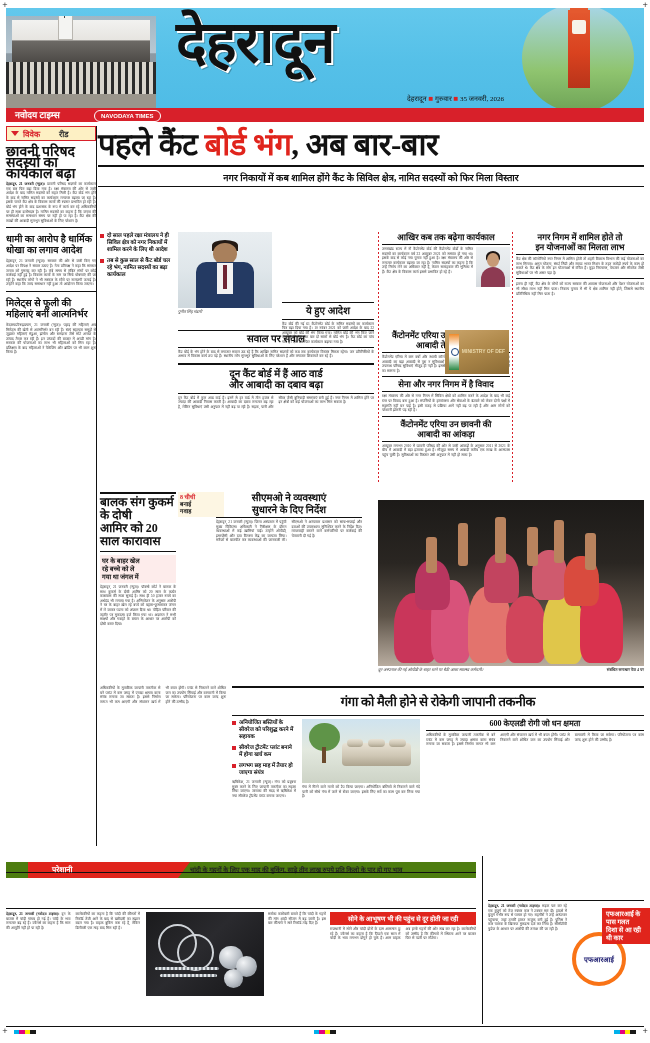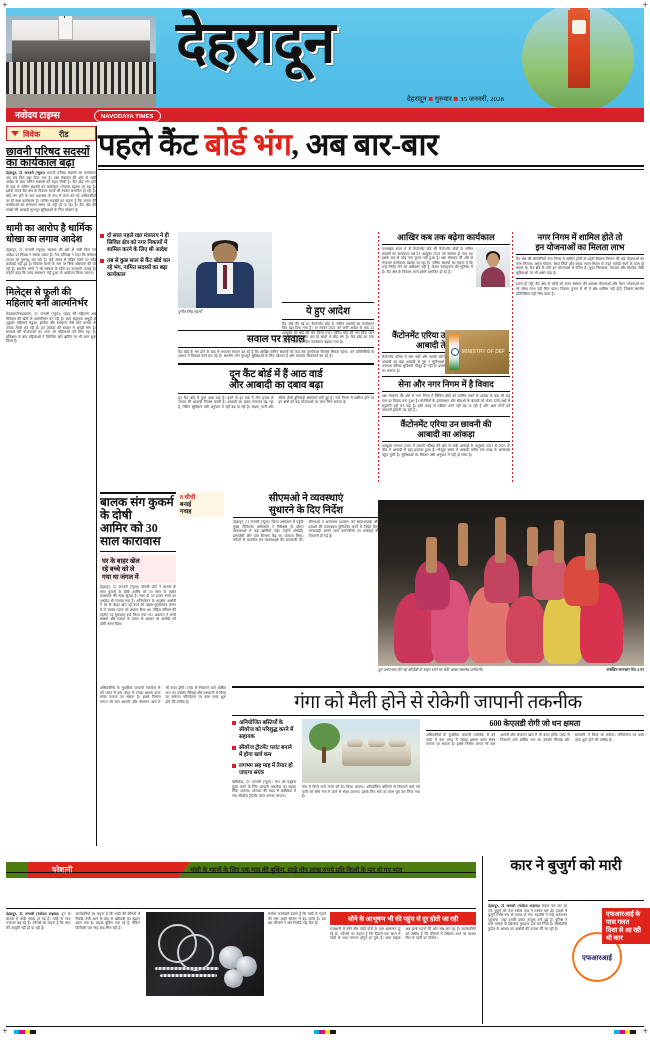--- a/index.html
+++ b/index.html
@@ -71,21 +71,21 @@
   .copy b{color:#111;}
   .tiny-head{font-weight:bold;font-size:8px;line-height:9px;color:#111;}
 
   
   .sidebar{position:absolute;left:6px;top:126px;width:90px;}
   .vivek-tab{height:13px;background:#fdf0c4;border:1px solid #d8202a;position:relative;}
   .vivek-tab .tri{position:absolute;left:4px;top:4px;width:0;height:0;
     border-left:4px solid transparent;border-right:4px solid transparent;border-top:5px solid #d8202a;}
   .vivek-tab .t1{position:absolute;left:16px;top:1px;font-size:8px;font-weight:bold;color:#d8202a;}
   .vivek-tab .t2{position:absolute;left:52px;top:1px;font-size:8px;font-weight:bold;color:#333;}
-  .side-head{font-size:11px;font-weight:bold;line-height:11px;margin:5px 0 3px;text-decoration:underline;}
+  .side-head{font-size:14px;font-weight:bold;line-height:11px;margin:5px 0 3px;}
   .side-sub{font-size:9.5px;font-weight:bold;line-height:11px;margin:6px 0 3px;}
 
   
   .mainhead{position:absolute;left:98px;top:128px;width:546px;}
   .mainhead h1{margin:0;font-size:31px;line-height:34px;font-weight:bold;letter-spacing:-.5px;}
   .mainhead h1 .red{color:#e0241c;}
   .mainhead .deck{margin-top:4px;font-size:9.5px;font-weight:bold;text-align:center;}
 
   
   .hd-sm{font-size:8.5px;font-weight:bold;line-height:10px;text-align:center;}
@@ -158,21 +158,21 @@
   .pareshani .deck{position:absolute;left:184px;top:3px;font-size:6.5px;font-weight:bold;color:#222;}
 
   
   .bottom-head{position:absolute;left:6px;top:876px;width:470px;
     font-size:24px;font-weight:bold;line-height:27px;text-align:center;letter-spacing:-.5px;}
   .bottom-right-head{position:absolute;left:488px;top:856px;width:156px;
     font-size:15px;font-weight:bold;line-height:18px;text-align:center;}
 
   .redband{background:#e0241c;color:#fff;font-size:6.5px;font-weight:bold;padding:2px 4px;}
 
-  .seal{position:absolute;border:2px solid #f97316;border-radius:50%;
+  .seal{position:absolute;border:4px solid #f97316;border-radius:50%;
     background:#fff;display:flex;align-items:center;justify-content:center;
     font-size:7px;font-weight:bold;color:#1a1a6e;}
 
   .footer-rule{position:absolute;left:6px;top:1026px;width:638px;height:1px;background:#111;}
   .cmyk{position:absolute;height:4px;width:22px;
     background:linear-gradient(90deg,#00b1eb 0 25%,#e5007e 25% 50%,#ffed00 50% 75%,#1a1a18 75% 100%);}
 </style>
 </head>
 <body>
 
@@ -235,20 +235,21 @@
     <div class="rule" style="margin:4px 0;"></div>
     <div class="side-sub">मिलेट्स से फूली की महिलाएं बनीं आत्मनिर्भर</div>
     <div class="copy">केदारघाटी/रुद्रप्रयाग, 21 जनवरी (न्यूज)। पहाड़ की महिलाएं अब मिलेट्स की खेती से आत्मनिर्भर बन रही हैं। स्वयं सहायता समूहों से जुड़कर महिलाएं मंडुआ, झंगोरा और रामदाना जैसे मोटे अनाज के उत्पाद तैयार कर रही हैं। इन उत्पादों की बाजार में अच्छी मांग है। सरकार की योजनाओं का लाभ भी महिलाओं को मिल रहा है। प्रशिक्षण के बाद महिलाओं ने पैकेजिंग और ब्रांडिंग पर भी काम शुरू किया है।</div>
   </div>
   <div class="vrule" style="left:96px;top:126px;height:720px;"></div>
 
   <div class="mainhead">
     <h1><span>पहले कैंट </span><span class="red">बोर्ड भंग</span><span>, अब बार-बार</span><br>
       </h1>
     <div class="rule2" style="margin-top:3px;"></div>
+    <div class="deck">नगर निकायों में कब शामिल होंगे कैंट के सिविल क्षेत्र, नामित सदस्यों को फिर मिला विस्तार</div>
     <div class="rule" style="margin-top:2px;"></div>
   </div>
 
   <div style="position:absolute;left:100px;top:232px;width:72px;">
     <ul class="blist">
       <li>दो साल पहले रक्षा मंत्रालय ने ही सिविल क्षेत्र को नगर निकायों में शामिल करने के लिए थी आदेश</li>
       <li>तब से कुछ साल से कैंट बोर्ड चल रहे भंग, नामित सदस्यों का बढ़ा कार्यकाल</li>
     </ul>
   </div>
 
@@ -326,39 +327,39 @@
     <div class="copy">कैंट क्षेत्र की कॉलोनियों नगर निगम में शामिल होती तो शहरी विकास विभाग की कई योजनाओं का लाभ मिलता। अमृत योजना, स्मार्ट सिटी और स्वच्छ भारत मिशन के तहत करोड़ों रुपये के काम हो सकते थे। कैंट क्षेत्र के लोग इन योजनाओं से वंचित हैं। कूड़ा निस्तारण, पेयजल और सीवरेज जैसी सुविधाओं पर भी असर पड़ा है।</div>
     <div class="rule" style="margin:3px 0;"></div>
     <div class="copy">इतना ही नहीं, कैंट क्षेत्र के लोगों को राज्य सरकार की आवास योजनाओं और पेंशन योजनाओं का भी सीधा लाभ नहीं मिल पाता। निकाय चुनाव में भी ये क्षेत्र शामिल नहीं होते, जिससे स्थानीय प्रतिनिधित्व नहीं मिल पाता है।</div>
   </div>
   <div class="vdot" style="left:512px;top:232px;height:250px;"></div>
   <div class="vdot" style="left:378px;top:232px;height:250px;"></div>
 
   <div style="position:absolute;left:100px;top:492px;width:76px;">
     <div class="rule2" style="margin-bottom:2px;"></div>
     <div class="hd-lg hd-">बालक संग कुकर्म के दोषी</div>
-    <div class="hd-lg">आमिर को 30 साल कारावास</div>
+    <div class="hd-lg">आमिर को 20 साल कारावास</div>
     <div class="rule" style="margin:3px 0;"></div>
     <div class="pink-box" style="padding:2px;">
       <div class="tiny-head" style="font-size:6.5px;line-height:8px;">घर के बाहर खेल</div>
       <div class="tiny-head" style="font-size:6.5px;line-height:8px;">रहे बच्चे को ले</div>
       <div class="tiny-head" style="font-size:6.5px;line-height:8px;">गया था जंगल में</div>
     </div>
     <div class="copy" style="margin-top:2px;">देहरादून, 21 जनवरी (न्यूज)। पॉक्सो कोर्ट ने बालक के साथ कुकर्म के दोषी आमिर को 20 साल के कठोर कारावास की सजा सुनाई है। साथ ही 50 हजार रुपये का अर्थदंड भी लगाया गया है। अभियोजन के अनुसार आरोपी ने घर के बाहर खेल रहे बच्चे को बहला-फुसलाकर जंगल में ले जाकर घटना को अंजाम दिया था। पीड़ित परिवार की तहरीर पर मुकदमा दर्ज किया गया था। अदालत ने सभी साक्ष्यों और गवाहों के बयान के आधार पर आरोपी को दोषी करार दिया।</div>
   </div>
 
   <div style="position:absolute;left:178px;top:492px;width:46px;">
     <div class="cream-box" style="padding:2px;">
       <div class="tiny-head" style="font-size:6px;line-height:7px;color:#d8202a;">8 चीची</div>
       <div class="tiny-head" style="font-size:6px;line-height:7px;">बनाई</div>
       <div class="tiny-head" style="font-size:6px;line-height:7px;">गवाह</div>
     </div>
   </div>
 
-  <div style="position:absolute;left:233px;top:492px;width:146px;">
+  <div style="position:absolute;left:216px;top:492px;width:146px;">
     <div class="hd-md">सीएमओ ने व्यवस्थाएं</div>
     <div class="hd-md">सुधारने के दिए निर्देश</div>
     <div class="rule" style="margin:2px 0;"></div>
     <div class="copy" style="column-count:2;column-gap:5px;">देहरादून, 21 जनवरी (न्यूज)। जिला अस्पताल में पहुंची मुख्य चिकित्सा अधिकारी ने निरीक्षण के दौरान व्यवस्थाओं में कई खामियां पाईं। उन्होंने ओपीडी, इमरजेंसी और दवा वितरण केंद्र का जायजा लिया। मरीजों से बातचीत कर व्यवस्थाओं की जानकारी ली। सीएमओ ने अस्पताल प्रशासन को साफ-सफाई और दवाओं की उपलब्धता सुनिश्चित करने के निर्देश दिए। लापरवाही बरतने वाले कर्मचारियों पर कार्रवाई की चेतावनी दी गई है।</div>
   </div>
 
   <div style="position:absolute;left:378px;top:500px;width:266px;">
     <div class="photo ph-crowd" style="width:266px;height:166px;">
       <div class="p" style="left:6%;top:56%;width:16%;height:42%;background:#c9365a;"></div>
       <div class="p" style="left:20%;top:48%;width:15%;height:50%;background:#d8527a;"></div>
@@ -378,21 +379,21 @@
       <div class="arm" style="left:78%;top:20%;width:4%;height:22%;"></div>
     </div>
     <div style="display:flex;justify-content:space-between;align-items:flex-start;">
       <div class="cap">दून अस्पताल की नई ओपीडी के बाहर धरने पर बैठी आशा स्वास्थ्य कर्मचारी।</div>
       <div class="cap" style="font-weight:bold;font-style:normal;white-space:nowrap;margin-left:6px;">संबंधित समाचार पेज 4 पर</div>
     </div>
   </div>
 
   <div style="position:absolute;left:232px;top:686px;width:412px;">
     <div class="rule2" style="margin-bottom:3px;"></div>
-    <div style="font-size:19px;font-weight:normal;line-height:21px;text-align:center;letter-spacing:-.3px;">गंगा को मैली होने से रोकेगी जापानी तकनीक</div>
+    <div style="font-size:13px;font-weight:bold;line-height:21px;text-align:center;letter-spacing:-.3px;">गंगा को मैली होने से रोकेगी जापानी तकनीक</div>
     <div class="rule" style="margin:3px 0;"></div>
     <div style="display:flex;gap:6px;">
       <div style="width:64px;flex:none;">
         <ul class="blist">
           <li>अनियोजित बस्तियों के सीवरेज को परिशुद्ध करने में सहायक</li>
           <li>सीवरेज ट्रीटमेंट प्लांट बनाने में होगा खर्च कम</li>
           <li>लगभग छह माह में तैयार हो जाएगा संयंत्र</li>
         </ul>
         <div class="copy" style="margin-top:3px;">ऋषिकेश, 21 जनवरी (न्यूज)। गंगा को प्रदूषण मुक्त करने के लिए जापानी तकनीक का सहारा लिया जाएगा। जायका की मदद से ऋषिकेश में नया सीवरेज ट्रीटमेंट प्लांट बनाया जाएगा।</div>
       </div>
@@ -446,21 +447,20 @@
   <div style="position:absolute;left:268px;top:912px;width:58px;">
     <div class="copy">सर्राफा कारोबारी बताते हैं कि चांदी के गहनों की मांग शादी सीजन में बढ़ जाती है। इस बार कीमतों ने सारे रिकॉर्ड तोड़ दिए हैं।</div>
   </div>
 
   <div style="position:absolute;left:330px;top:912px;width:146px;">
     <div class="redband" style="text-align:center;">सोने के आभूषण भी की पहुंच से दूर होती जा रही</div>
     <div class="copy" style="margin-top:2px;column-count:2;column-gap:5px;">राजधानी में सोने और चांदी दोनों के दाम आसमान छू रहे हैं। ज्वैलर्स का कहना है कि पिछले एक साल में चांदी के भाव लगभग दोगुने हो चुके हैं। आम ग्राहक अब हल्के गहनों की ओर रुख कर रहा है। कारोबारियों को उम्मीद है कि कीमतों में स्थिरता आने पर बाजार फिर से पटरी पर लौटेगा।</div>
   </div>
 
   <div class="bottom-right-head">
-    <div>कार ने बुजुर्ग को मारी</div>
   </div>
   <div class="rule" style="position:absolute;left:488px;top:900px;width:156px;"></div>
 
   <div style="position:absolute;left:488px;top:904px;width:156px;display:flex;gap:5px;">
     <div class="copy" style="flex:1;"><b>देहरादून, 21 जनवरी (नवोदय टाइम्स)।</b> <span>सड़क पार कर रहे एक बुजुर्ग को तेज रफ्तार कार ने टक्कर मार दी। हादसे में बुजुर्ग गंभीर रूप से घायल हो गए। राहगीरों ने उन्हें अस्पताल पहुंचाया, जहां उनकी हालत नाजुक बनी हुई है। पुलिस ने कार चालक के खिलाफ मुकदमा दर्ज कर लिया है। सीसीटीवी फुटेज के आधार पर आरोपी की तलाश की जा रही है।</span></div>
     <div style="width:72px;flex:none;position:relative;">
       <div class="seal" style="left:0;top:28px;width:46px;height:46px;">एफआरआई</div>
       <div class="redband" style="position:absolute;left:30px;top:4px;width:40px;line-height:8px;">
         <div>एफआरआई के</div>
         <div>पास गलत</div>

